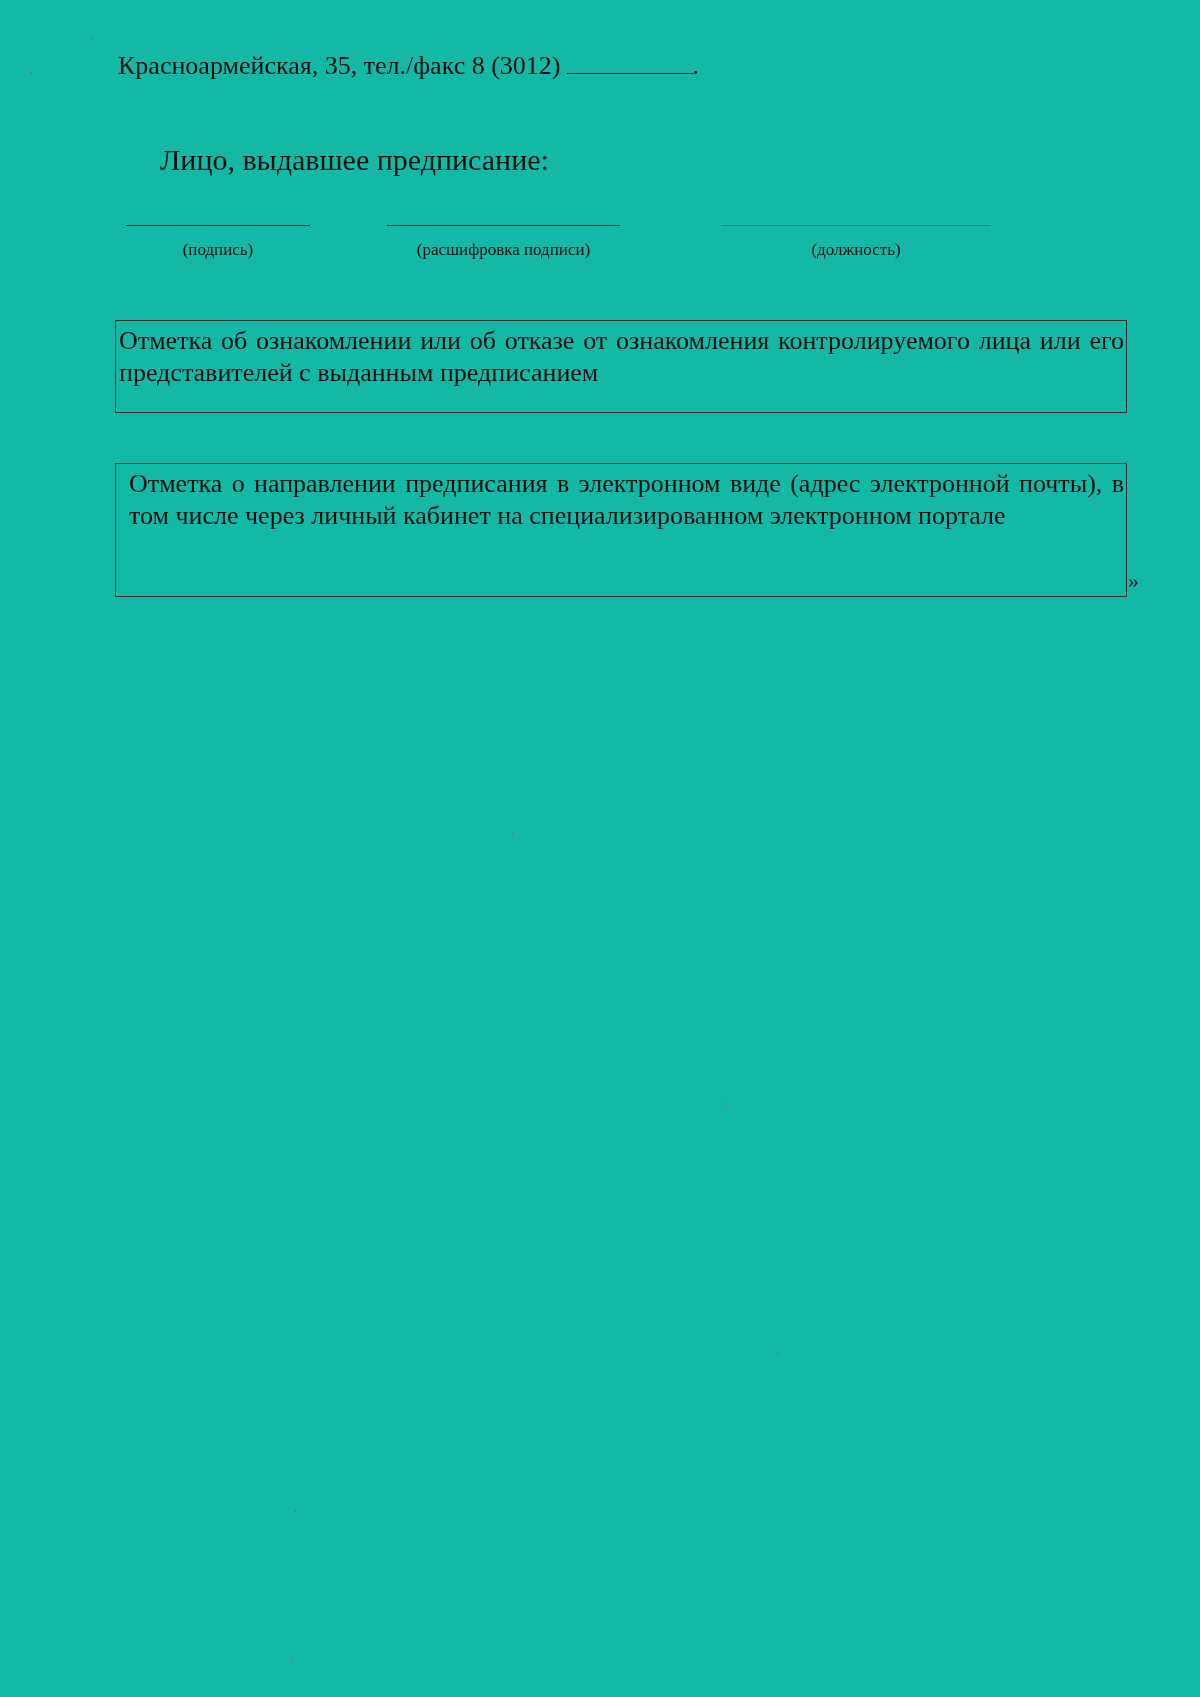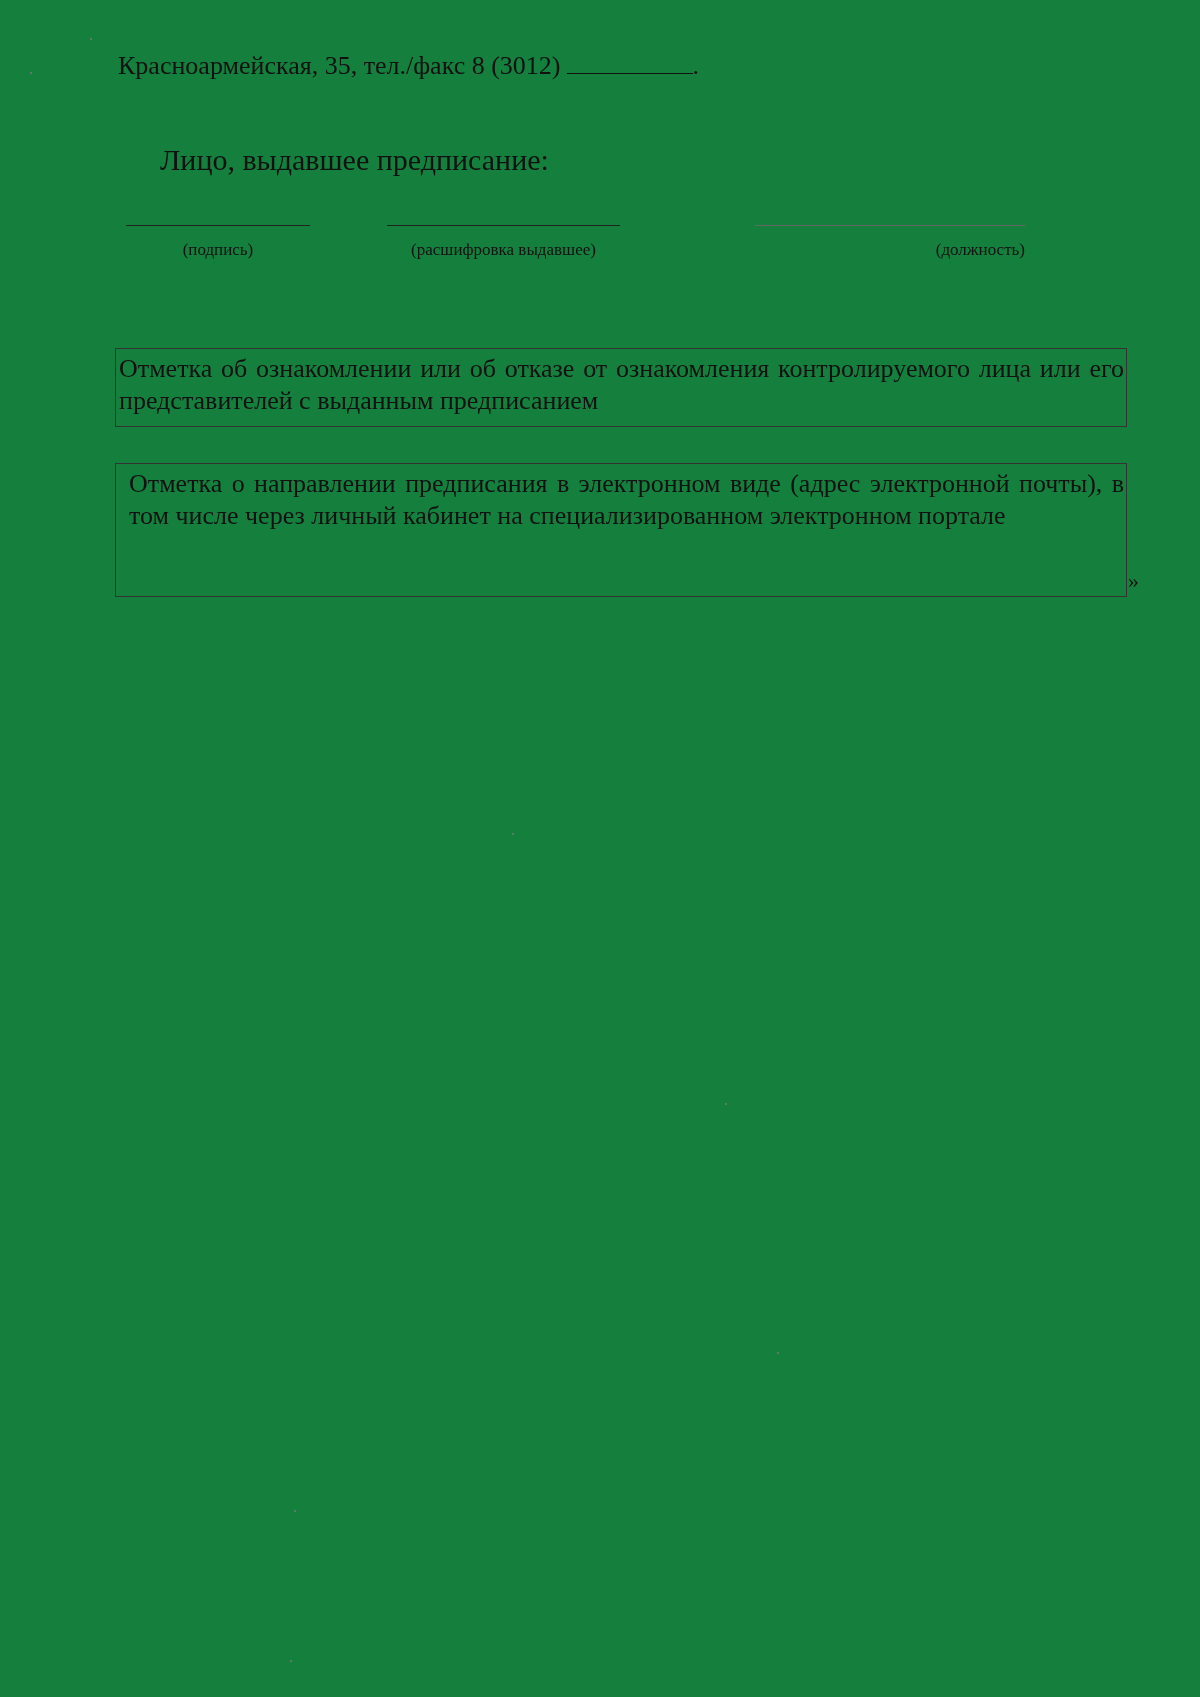--- a/index.html
+++ b/index.html
@@ -13,21 +13,21 @@
       position: relative;
       overflow: hidden;
       font-family: "Liberation Serif", "DejaVu Serif", serif;
       color: #111111;
     }
     .page {
       position: absolute;
       left: 0; top: 0;
       width: 1200px;
       height: 1697px;
-      background: #15803d;
+      background: #14b8a6;
     }
     .address-line {
       position: absolute;
       left: 118px;
       top: 50px;
       font-size: 26px;
       line-height: 32px;
       white-space: nowrap;
     }
     .address-line .blank {
@@ -57,37 +57,37 @@
       height: 0;
     }
     .sig-field .caption {
       font-size: 17px;
       line-height: 20px;
       margin-top: 14px;
       white-space: nowrap;
     }
     .sig-signature { left: 126px; width: 184px; }
     .sig-decode { left: 387px; width: 233px; }
-    .sig-position { left: 755px; width: 270px; text-align: right; }
+    .sig-position { left: 721px; width: 270px; }
     .sig-position .line { border-top-color: #666; }
 
     .mark-box {
       position: absolute;
       left: 115px;
       width: 1012px;
       border: 1.5px solid #333;
       box-sizing: border-box;
       padding: 4px 2px 0 3px;
       font-size: 26px;
       line-height: 32px;
       text-align: justify;
     }
     .mark-box-1 {
-      top: 348px;
-      height: 79px;
+      top: 320px;
+      height: 93px;
     }
     .mark-box-2 {
       top: 463px;
       height: 134px;
       padding-left: 13px;
     }
     .closing-quote {
       position: absolute;
       left: 1128px;
       top: 568px;
@@ -113,21 +113,21 @@
 
   <div class="issuer-label">Лицо, выдавшее предписание:</div>
 
   <div class="sig-field sig-signature">
     <div class="line"></div>
     <div class="caption">(подпись)</div>
   </div>
 
   <div class="sig-field sig-decode">
     <div class="line"></div>
-    <div class="caption">(расшифровка выдавшее)</div>
+    <div class="caption">(расшифровка подписи)</div>
   </div>
 
   <div class="sig-field sig-position">
     <div class="line"></div>
     <div class="caption">(должность)</div>
   </div>
 
   <div class="mark-box mark-box-1">
     <span>Отметка об ознакомлении или об отказе от ознакомления контролируемого лица или его представителей с выданным предписанием</span>
   </div>

